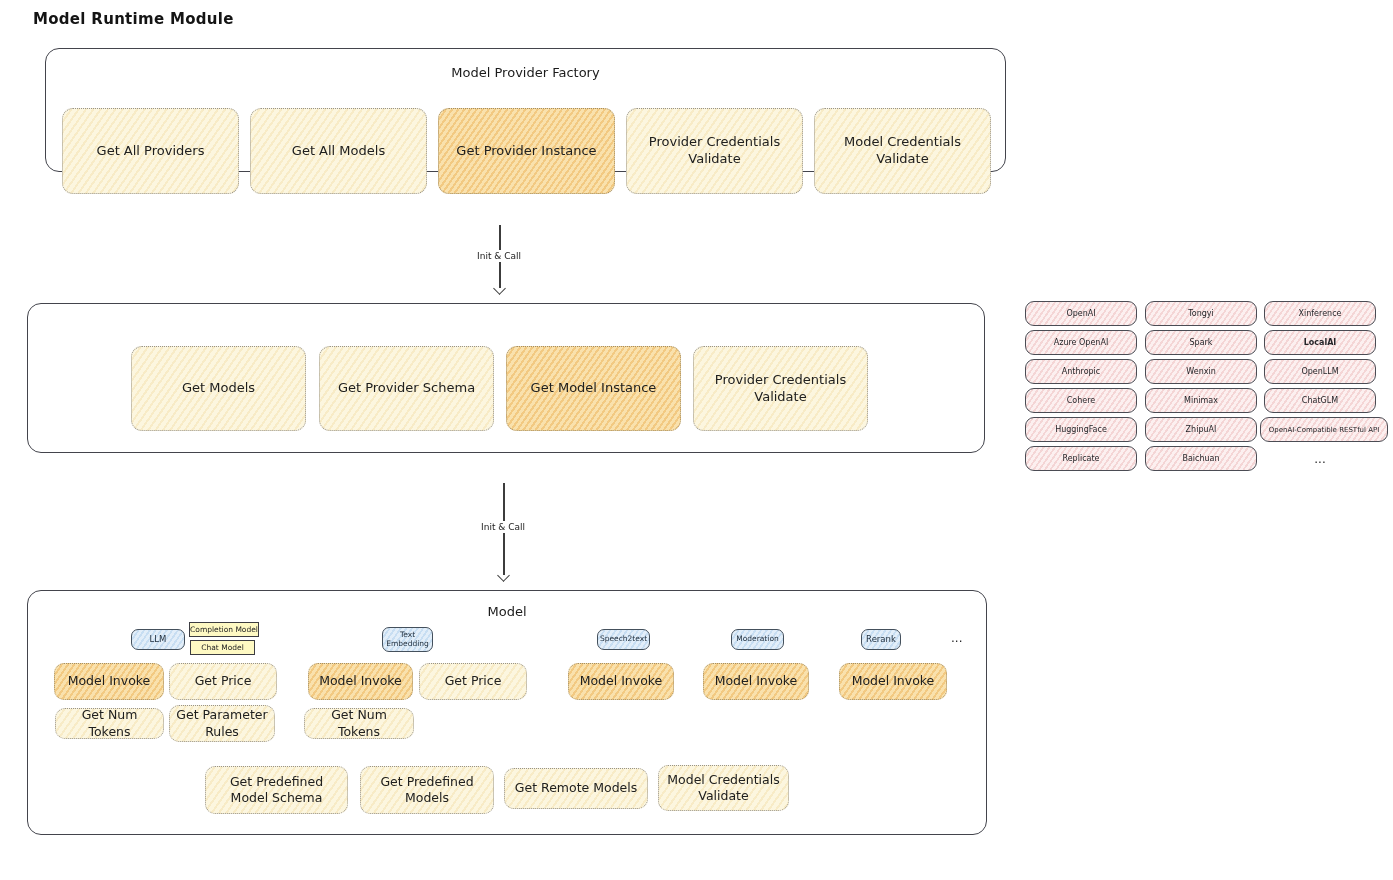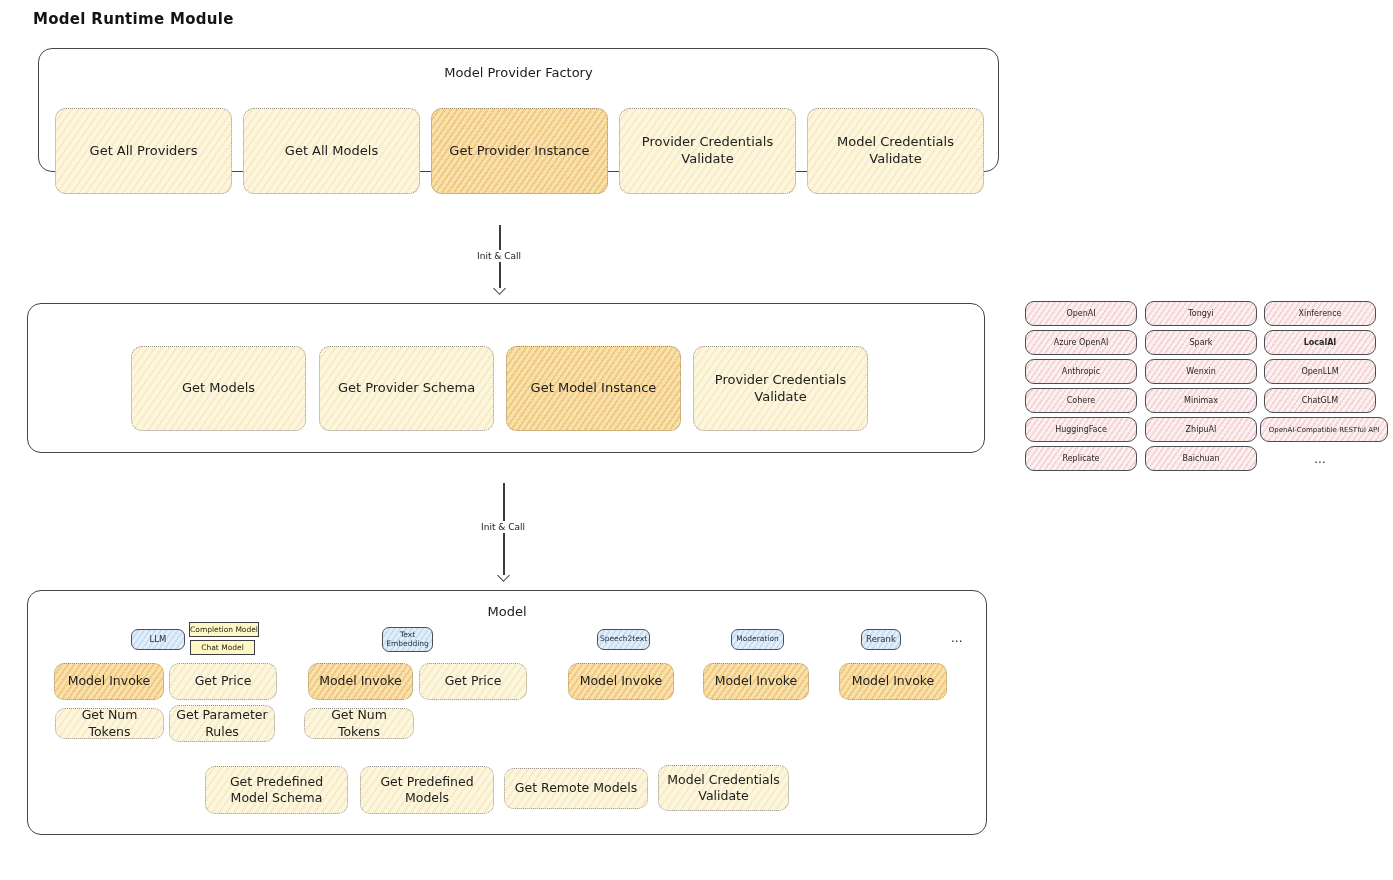--- a/index.html
+++ b/index.html
@@ -43,21 +43,21 @@
   .arrow-head{position:absolute;width:8px;height:8px;border-right:1.5px solid #3c3c3c;border-bottom:1.5px solid #3c3c3c;transform:rotate(45deg);}
   .arrow-label{position:absolute;width:74px;text-align:center;font-size:9px;background:#fff;color:#222;padding:1px 0;}
 </style>
 </head>
 <body>
 
 <div class="canvas">
 
   <div class="page-title">Model Runtime Module</div>
 
-  <section class="panel" style="left:38px;top:48px;width:961px;height:124px;">
+  <section class="panel" style="left:45px;top:48px;width:961px;height:124px;">
     <div class="panel-title" style="top:16px;">Model Provider Factory</div>
     <div class="node" style="left:16px;top:59px;width:177px;height:86px;">Get All Providers</div>
     <div class="node" style="left:204px;top:59px;width:177px;height:86px;">Get All Models</div>
     <div class="node hl" style="left:392px;top:59px;width:177px;height:86px;">Get Provider Instance</div>
     <div class="node" style="left:580px;top:59px;width:177px;height:86px;">Provider Credentials Validate</div>
     <div class="node" style="left:768px;top:59px;width:177px;height:86px;">Model Credentials Validate</div>
   </section>
 
   <div class="arrow-line" style="left:499px;top:225px;height:63px;"></div>
   <div class="arrow-head" style="left:495px;top:284px;"></div>

